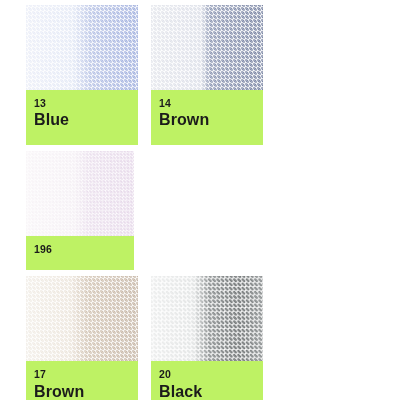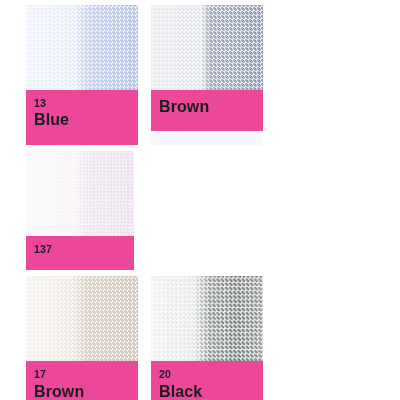--- a/index.html
+++ b/index.html
@@ -46,21 +46,21 @@
   }
 
   .swatch-image svg {
     display: block;
     width: 100%;
     height: 100%;
   }
 
   .swatch-caption {
     padding: 7px 0 14px 8px;
-    background: #ec4899;
+    background: #bef264;
     line-height: 1.28;
   }
   .swatch-code {
     font-size: 10.5px;
     font-weight: bold;
     color: #1b1b1b;
     letter-spacing: 0.1px;
     display: block;
   }
   .swatch-name {
@@ -117,20 +117,21 @@
           <pattern id="p2" width="4" height="4" patternUnits="userSpaceOnUse">
             <circle cx="1" cy="1" r="1.5" fill="none" stroke="#ffffff" stroke-width="0.95" opacity="0.95"></circle>
             <circle cx="3" cy="3" r="1.5" fill="none" stroke="#ffffff" stroke-width="0.95" opacity="0.95"></circle>
           </pattern>
         </defs>
         <rect width="112" height="85" fill="url(#g2)"></rect>
         <rect width="112" height="85" fill="url(#p2)"></rect>
       </svg>
     </div>
     <div class="swatch-caption">
+      <span class="swatch-code">14</span>
       <span class="swatch-name">Brown</span>
     </div>
   </div>
 
   <div class="swatch-card wide">
     <div class="swatch-image">
       <svg viewBox="0 0 108 85" preserveAspectRatio="none">
         <defs>
           <linearGradient id="g3" x1="0" y1="0" x2="1" y2="0">
             <stop offset="0%" stop-color="#f7f3f6"></stop>
@@ -141,21 +142,21 @@
           <pattern id="p3" width="3.4" height="3.4" patternUnits="userSpaceOnUse">
             <circle cx="0.85" cy="0.85" r="1.25" fill="none" stroke="#ffffff" stroke-width="0.85" opacity="0.95"></circle>
             <circle cx="2.55" cy="2.55" r="1.25" fill="none" stroke="#ffffff" stroke-width="0.85" opacity="0.95"></circle>
           </pattern>
         </defs>
         <rect width="108" height="85" fill="url(#g3)"></rect>
         <rect width="108" height="85" fill="url(#p3)"></rect>
       </svg>
     </div>
     <div class="swatch-caption">
-      <span class="swatch-code">137</span>
+      <span class="swatch-code">196</span>
     </div>
   </div>
 
   <div class="row-break"></div>
 
   <div class="swatch-card">
     <div class="swatch-image">
       <svg viewBox="0 0 112 85" preserveAspectRatio="none">
         <defs>
           <linearGradient id="g4" x1="0" y1="0" x2="1" y2="0">

